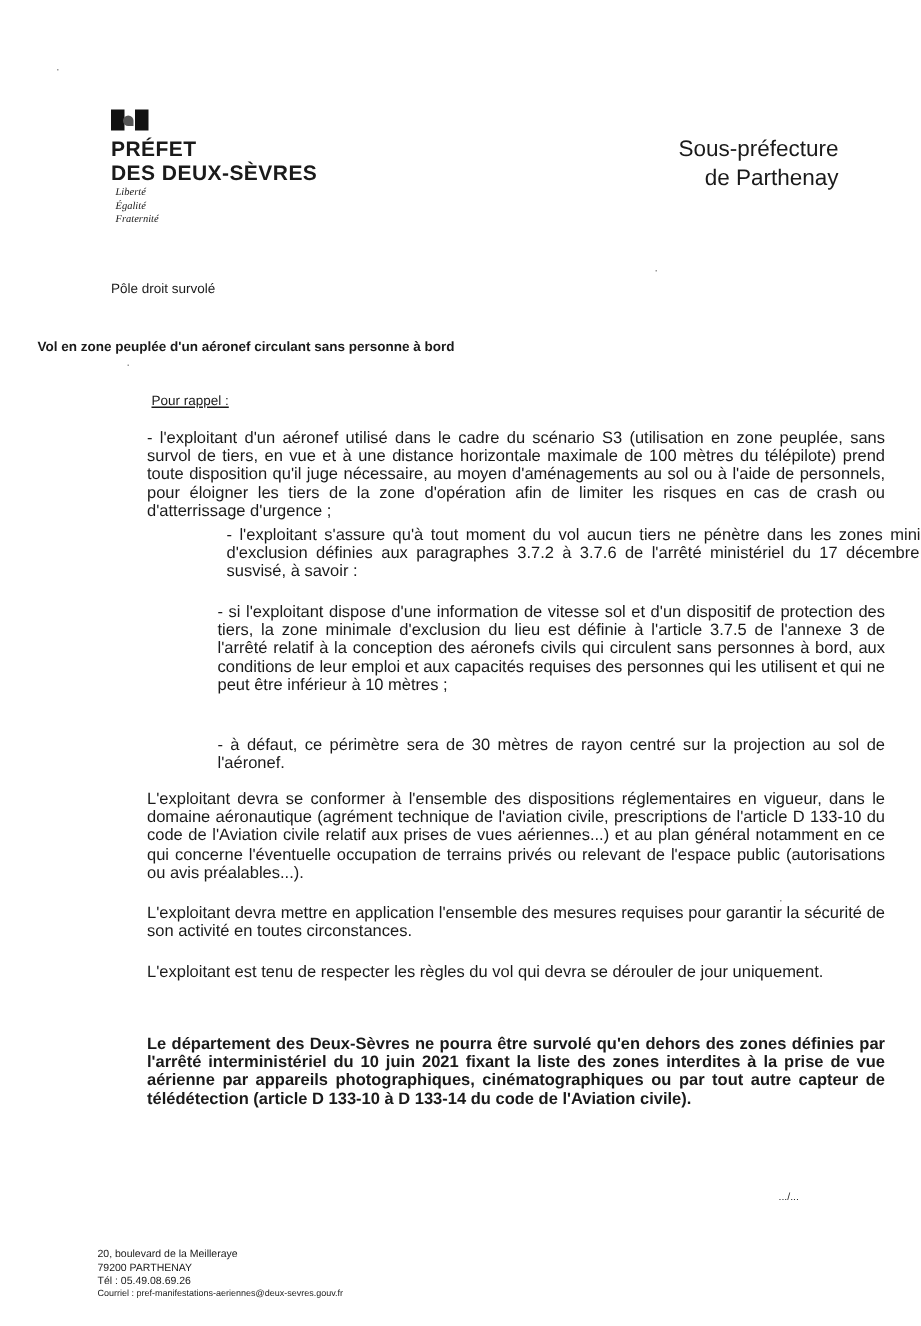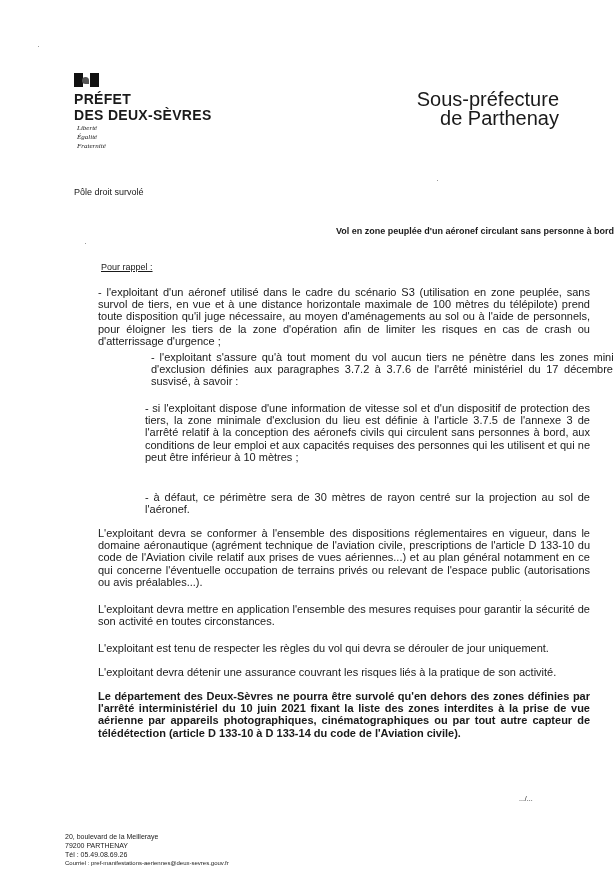--- a/index.html
+++ b/index.html
@@ -5,23 +5,23 @@
   html, body { margin: 0; padding: 0; background: #ffffff; }
   body { width: 614px; height: 884px; position: relative; overflow: hidden; font-family: "Liberation Sans", sans-serif; color: #1a1a1a; }
   .page { position: absolute; left: 0; top: 0; width: 614px; height: 712px; }
   .logo { position: absolute; left: 74px; top: 73px; width: 24px; height: 14px; }
   .logo .flag { position: absolute; top: 0; height: 14px; background: #111; }
   .logo .f1 { left: 0; width: 9px; }
   .logo .f2 { left: 16px; width: 9px; }
   .logo .f3 { left: 8px; top: 4px; width: 7px; height: 7px; background: #555; border-radius: 50% 50% 0 50%; }
   .prefet { position: absolute; left: 74px; top: 91px; font-weight: bold; font-size: 14px; line-height: 16px; letter-spacing: 0.3px; }
   .devise { position: absolute; left: 77px; top: 124px; font-family: "Liberation Serif", serif; font-style: italic; font-size: 7px; line-height: 9px; }
-  .subpref { position: absolute; right: 55px; top: 90px; text-align: right; font-size: 20px; line-height: 19px; }
+  .subpref { position: absolute; right: 55px; top: 90px; text-align: right; font-size: 15px; line-height: 19px; }
   .pole { position: absolute; left: 74px; top: 187px; font-size: 9px; }
-  .title { position: absolute; left: 0; width: 614px; top: 226px; text-align: right; font-weight: bold; font-size: 9px; padding-left: 40px; box-sizing: border-box; }
+  .title { position: absolute; left: 0; width: 614px; top: 226px; text-align: left; font-weight: bold; font-size: 9px; padding-left: 25px; box-sizing: border-box; }
   .rappel { position: absolute; left: 101px; top: 262px; font-size: 9px; text-decoration: underline; }
   .block { position: absolute; font-size: 11px; line-height: 12.2px; text-align: justify; }
   .b1 { left: 98px; width: 492px; top: 286px; }
   .b2 { left: 110px; width: 492px; top: 351px; margin-left: 41px; }
   .b3 { left: 145px; width: 445px; top: 402px; }
   .b4 { left: 145px; width: 445px; top: 491px; }
   .b5 { left: 98px; width: 492px; top: 527px; }
   .b6 { left: 98px; width: 492px; top: 603px; }
   .b7 { left: 98px; width: 492px; top: 642px; }
   .b8 { left: 98px; width: 492px; top: 666px; }
@@ -64,21 +64,20 @@
 
   <div class="rappel">Pour rappel :</div>
 
   <div class="block b1">- l'exploitant d'un aéronef utilisé dans le cadre du scénario S3 (utilisation en zone peuplée, sans survol de tiers, en vue et à une distance horizontale maximale de 100 mètres du télépilote) prend toute disposition qu'il juge nécessaire, au moyen d'aménagements au sol ou à l'aide de personnels, pour éloigner les tiers de la zone d'opération afin de limiter les risques en cas de crash ou d'atterrissage d'urgence ;</div>
   <div class="block b2">- l'exploitant s'assure qu'à tout moment du vol aucun tiers ne pénètre dans les zones minimales d'exclusion définies aux paragraphes 3.7.2 à 3.7.6 de l'arrêté ministériel du 17 décembre 2015 susvisé, à savoir :</div>
   <div class="block b3">- si l'exploitant dispose d'une information de vitesse sol et d'un dispositif de protection des tiers, la zone minimale d'exclusion du lieu est définie à l'article 3.7.5 de l'annexe 3 de l'arrêté relatif à la conception des aéronefs civils qui circulent sans personnes à bord, aux conditions de leur emploi et aux capacités requises des personnes qui les utilisent et qui ne peut être inférieur à 10 mètres ;</div>
   <div class="block b4">- à défaut, ce périmètre sera de 30 mètres de rayon centré sur la projection  au sol de l'aéronef.</div>
   <div class="block b5">L'exploitant devra se conformer à l'ensemble des dispositions réglementaires en vigueur, dans le domaine aéronautique (agrément technique de l'aviation civile, prescriptions de l'article D 133-10 du code de l'Aviation civile relatif aux prises de vues aériennes...) et au plan général notamment en ce qui concerne l'éventuelle occupation de terrains privés ou relevant de l'espace public (autorisations ou avis préalables...).</div>
   <div class="block b6">L'exploitant devra mettre en application l'ensemble des mesures requises pour garantir la sécurité de son activité en toutes circonstances.</div>
   <div class="block b7">L'exploitant est tenu de respecter les règles du vol qui devra se dérouler de jour uniquement.</div>
-  <div class="block b8">L'exploitant devra détenir une assurance couvrant les risques liés à la pratique de son activité.</div>
   <div class="block b9">Le département des Deux-Sèvres ne pourra être survolé qu'en dehors des zones définies par l'arrêté interministériel du 10 juin 2021 fixant la liste des zones interdites à la prise de vue aérienne par appareils photographiques, cinématographiques ou par tout autre capteur de télédétection (article D 133-10 à D 133-14 du code de l'Aviation civile).</div>
 
   <div class="cont">.../...</div>
 
   <div class="footer">
     <div>20, boulevard de la Meilleraye</div>
     <div>79200 PARTHENAY</div>
     <div>Tél : 05.49.08.69.26</div>
     <div class="mail">Courriel : pref-manifestations-aeriennes@deux-sevres.gouv.fr</div>
   </div>

